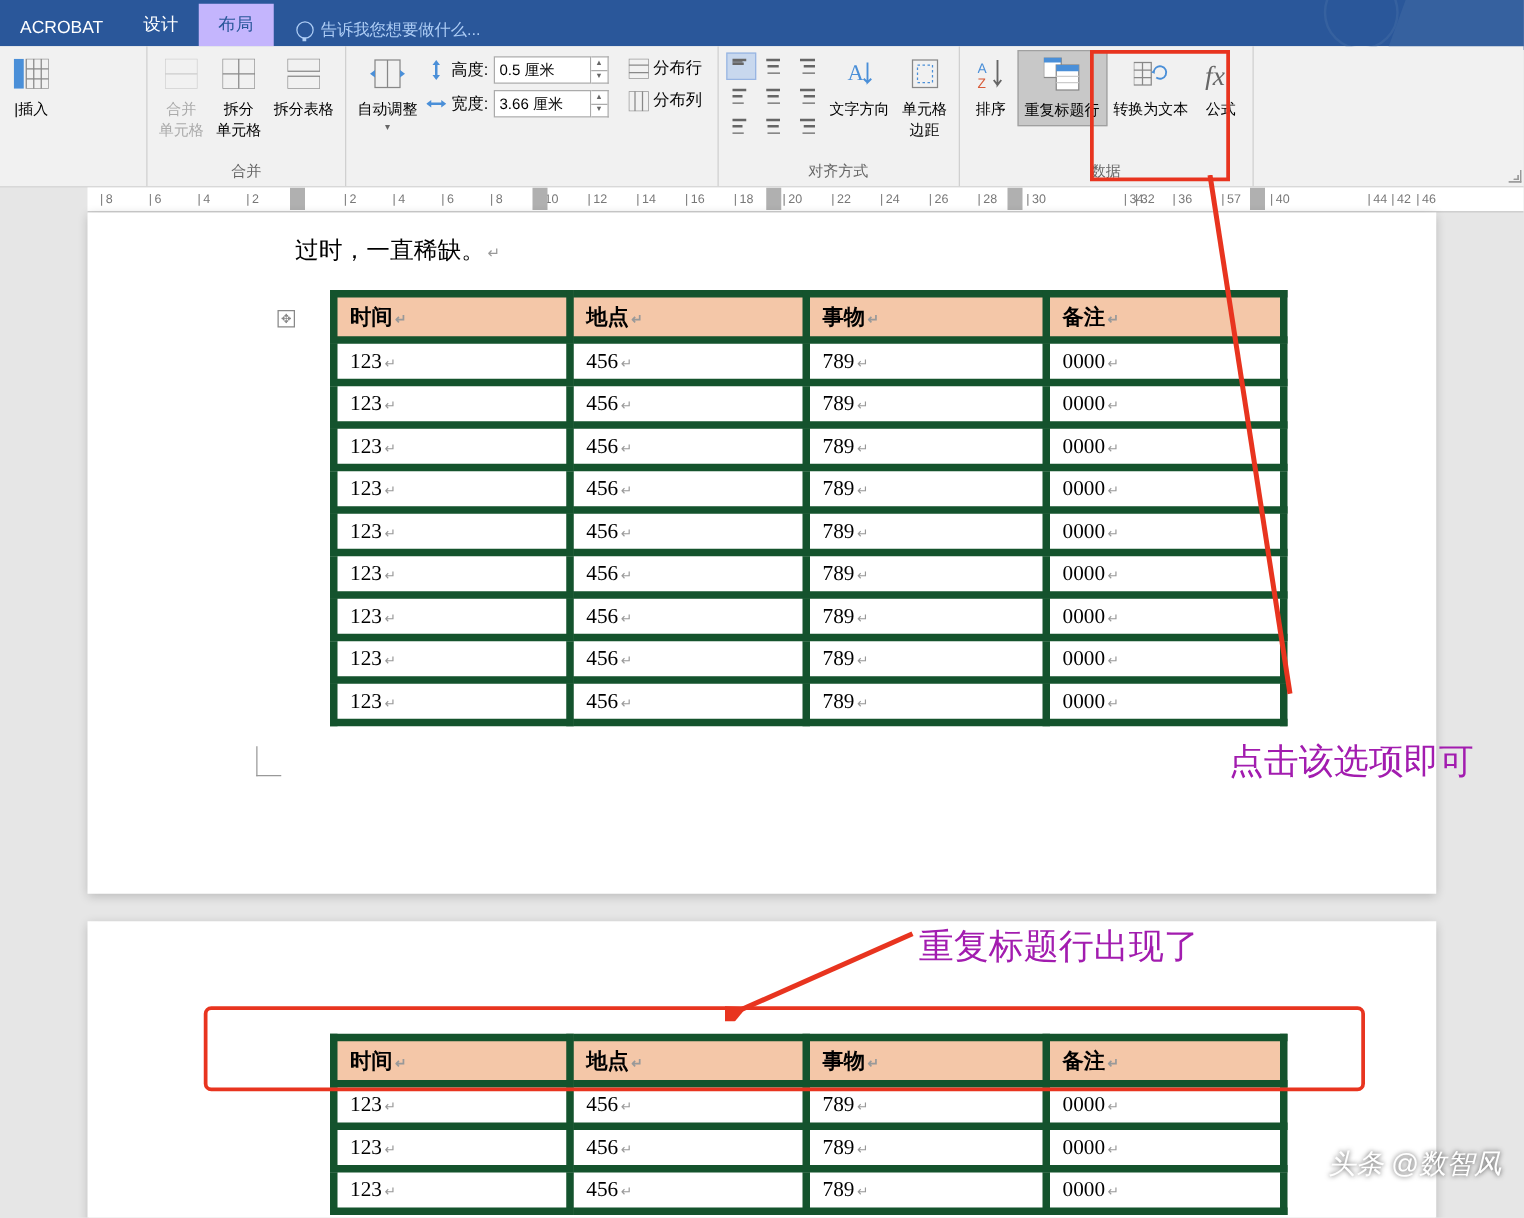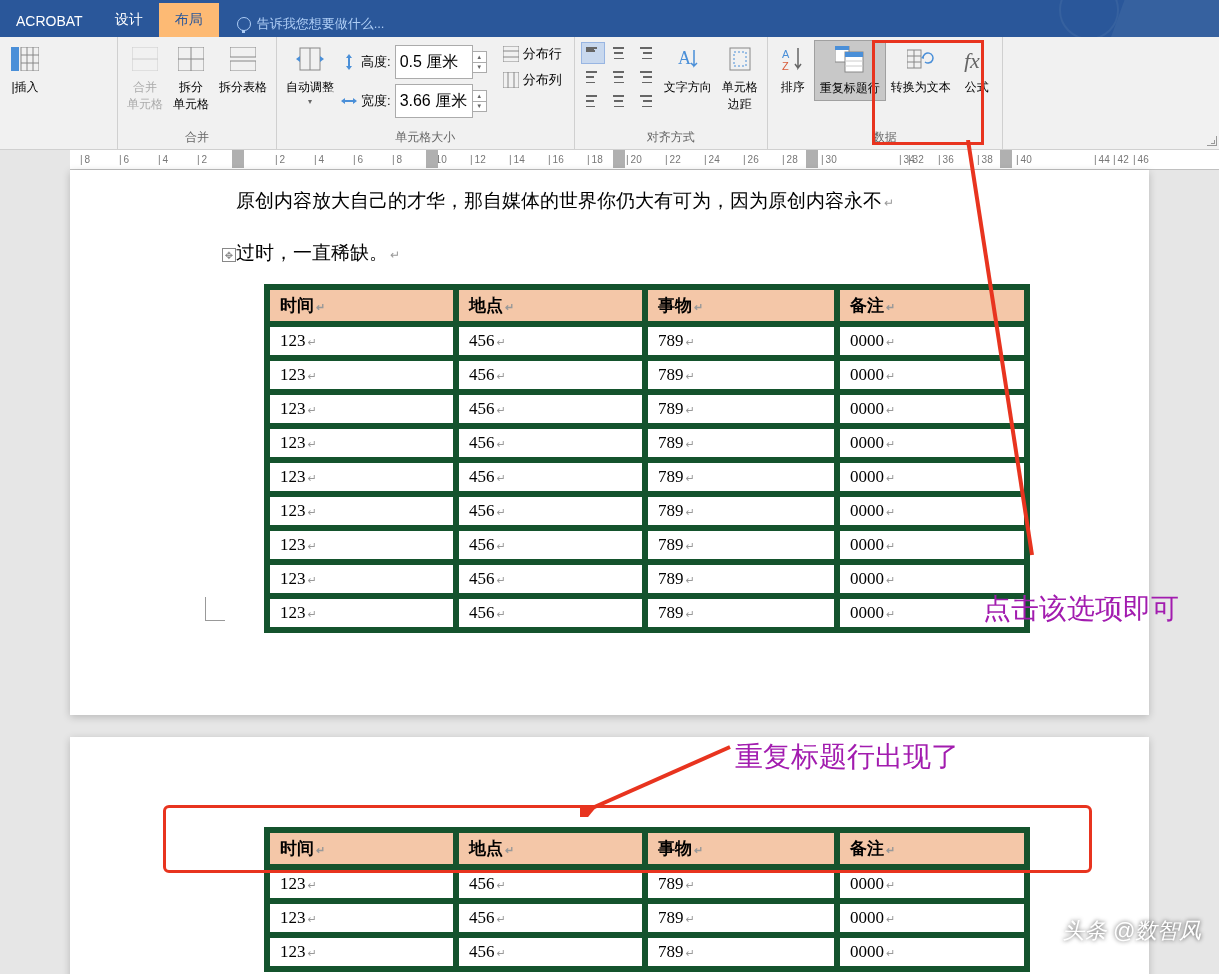--- a/index.html
+++ b/index.html
@@ -1,46 +1,46 @@
 <!DOCTYPE html>
 <html><head>
 <meta charset="utf-8">
 <style>
 * { box-sizing: border-box; margin: 0; padding: 0; }
 body { font-family: "Microsoft YaHei", sans-serif; font-size: 12px; background: #e6e6e6; overflow: hidden; width: 1219px; height: 974px; position: relative; }
 
 
 .title-tabs { background: #2a579a; height: 37px; display: flex; align-items: flex-end; position: relative; }
 .title-tab { padding: 8px 16px; color: #fff; font-size: 14px; cursor: pointer; }
-.title-tab.active { background: #fdba74; color: #2a579a; }
+.title-tab.active { background: #c4b5fd; color: #2a579a; }
 .search-area { display: flex; align-items: center; margin-left: 10px; padding: 4px 8px; color: #aecdf5; font-size: 13px; }
 .bulb-icon { width: 14px; height: 14px; border: 1.5px solid #aecdf5; border-radius: 50%; margin-right: 6px; position: relative; }
 .bulb-icon::after { content: ""; position: absolute; bottom: -3px; left: 4px; width: 3px; height: 3px; background: #aecdf5; }
 .deco-circle { position: absolute; right: 100px; top: -20px; width: 60px; height: 60px; border: 2px solid #36619f; border-radius: 50%; }
 .deco-shape { position: absolute; right: -20px; top: -10px; width: 120px; height: 50px; background: #36619f; transform: skewX(-20deg); }
 
 
 .ribbon { background: #f1f1f1; height: 113px; border-bottom: 1px solid #d0d0d0; display: flex; position: relative; }
 .ribbon-group { border-right: 1px solid #d0d0d0; padding: 3px 4px 0 4px; display: flex; flex-direction: column; }
 .ribbon-group-content { flex: 1; display: flex; align-items: flex-start; }
 .ribbon-group-label { text-align: center; font-size: 12px; color: #666; padding: 3px 0; position: relative; }
 .launcher { position: absolute; right: 2px; bottom: 3px; width: 10px; height: 10px; border: 1px solid #999; border-top: none; border-left: none; }
 .launcher::after { content: ""; position: absolute; right: 1px; bottom: 1px; width: 3px; height: 3px; border-right: 1px solid #999; border-bottom: 1px solid #999; }
 
 .rbtn { display: flex; flex-direction: column; align-items: center; padding: 3px 5px; cursor: pointer; font-size: 12px; text-align: center; line-height: 1.4; }
 .rbtn.selected { background: #c8c8c8; border: 1px solid #a0a0a0; }
 .rbtn-icon { width: 32px; height: 32px; margin-bottom: 4px; display: flex; align-items: center; justify-content: center; }
 
 .size-row { display: flex; align-items: center; margin: 5px 2px; font-size: 13px; }
 .size-row .label-icon { width: 16px; height: 16px; margin-right: 4px; }
-.size-input { width: 78px; height: 22px; border: 1px solid #ababab; background: #fff; padding: 16px 4px; font-size: 16px; margin-left: 4px; }
+.size-input { width: 78px; height: 22px; border: 1px solid #ababab; background: #fff; padding: 4px 4px; font-size: 12px; margin-left: 4px; }
 .spinner { width: 14px; height: 22px; border: 1px solid #ababab; border-left: none; background: #fff; display: flex; flex-direction: column; }
 .spinner div { flex: 1; display: flex; align-items: center; justify-content: center; font-size: 6px; color: #666; border-bottom: 1px solid #ababab; cursor: pointer; }
 .spinner div:last-child { border-bottom: none; }
-.dist-btn { display: flex; align-items: center; padding: 3px 6px; margin: 2px; cursor: pointer; font-size: 13px; }
+.dist-btn { display: flex; align-items: flex-end; padding: 3px 6px; margin: 2px; cursor: pointer; font-size: 13px; }
 .dist-icon { width: 16px; height: 16px; margin-right: 4px; }
 
 .align-grid { display: grid; grid-template-columns: repeat(3, 24px); gap: 2px; padding: 2px; }
 .align-cell { width: 24px; height: 22px; border: 1px solid transparent; display: flex; align-items: center; justify-content: center; cursor: pointer; }
 .align-cell.sel { background: #c8d8ee; border-color: #98b5e2; }
 .mini-lines { width: 14px; height: 12px; display: flex; flex-direction: column; justify-content: space-between; }
 .mini-lines span { height: 1.5px; background: #666; display: block; }
 
 
 .highlight-box { position: absolute; border: 3px solid #e8341f; pointer-events: none; z-index: 10; }
@@ -199,21 +199,20 @@
         <div class="dist-btn">
           <svg class="dist-icon" width="16" height="16">
               <rect x="0" y="0" width="16" height="16" fill="none" stroke="#888"></rect>
               <line x1="5" y1="0" x2="5" y2="16" stroke="#888"></line>
               <line x1="11" y1="0" x2="11" y2="16" stroke="#888"></line>
             </svg>
           <span>分布列</span>
         </div>
       </div>
     </div>
-    <div class="ribbon-group-label">单元格大小</div>
     <span class="launcher"></span>
   </div>
 
   <div class="ribbon-group">
     <div class="ribbon-group-content">
       <div class="align-grid">
         <div class="align-cell sel">
             <div class="mini-lines" style="align-items:flex-start;justify-content:flex-start">
               <span style="width:80%"></span>
               <span style="width:60%"></span>
@@ -370,36 +369,35 @@
     <span class="ruler-tick" style="left: 517px;">18</span>
     <span class="ruler-tick" style="left: 556px;">20</span>
     <span class="ruler-tick" style="left: 595px;">22</span>
     <span class="ruler-tick" style="left: 634px;">24</span>
     <span class="ruler-tick" style="left: 673px;">26</span>
     <span class="ruler-tick" style="left: 712px;">28</span>
     <span class="ruler-tick" style="left: 751px;">30</span>
     <span class="ruler-tick" style="left: 790px; padding-left: 48px;">32</span>
     <span class="ruler-tick" style="left: 829px; text-align: center;">34</span>
     <span class="ruler-tick" style="left: 868px;">36</span>
-    <span class="ruler-tick" style="left: 907px;">38</span>
+    <span class="ruler-tick" style="left: 907px;">57</span>
     <span class="ruler-tick" style="left: 946px;">40</span>
     <span class="ruler-tick" style="left: 1029px; padding-left: 14px;">42</span>
     <span class="ruler-tick" style="left: 1024px;">44</span>
     <span class="ruler-tick" style="left: 1063px;">46</span>
     <div class="ruler-marker" style="left: 162px;"></div>
     <div class="ruler-marker" style="left: 356px;"></div>
     <div class="ruler-marker" style="left: 543px;"></div>
     <div class="ruler-marker" style="left: 736px;"></div>
     <div class="ruler-marker" style="left: 930px;"></div>
   </div>
 
 <div class="doc-area">
 
   <div class="page page1">
-    <p class="body-text para-mark"><span>原创内容放大自己的才华，那自媒体的世界你仍大有可为，因为原创内容永不</span></p>
     <p class="body-text para-mark"><span>过时，一直稀缺。</span></p>
     <span class="anchor-icon">✥</span>
     <table class="dtable" id="table1">
       <thead>
           <tr>
         <th class="col1 cell-mark"><span>时间</span></th>
         <th class="col2 cell-mark"><span>地点</span></th>
         <th class="col3 cell-mark"><span>事物</span></th>
         <th class="col4 cell-mark"><span>备注</span></th>
       </tr>

